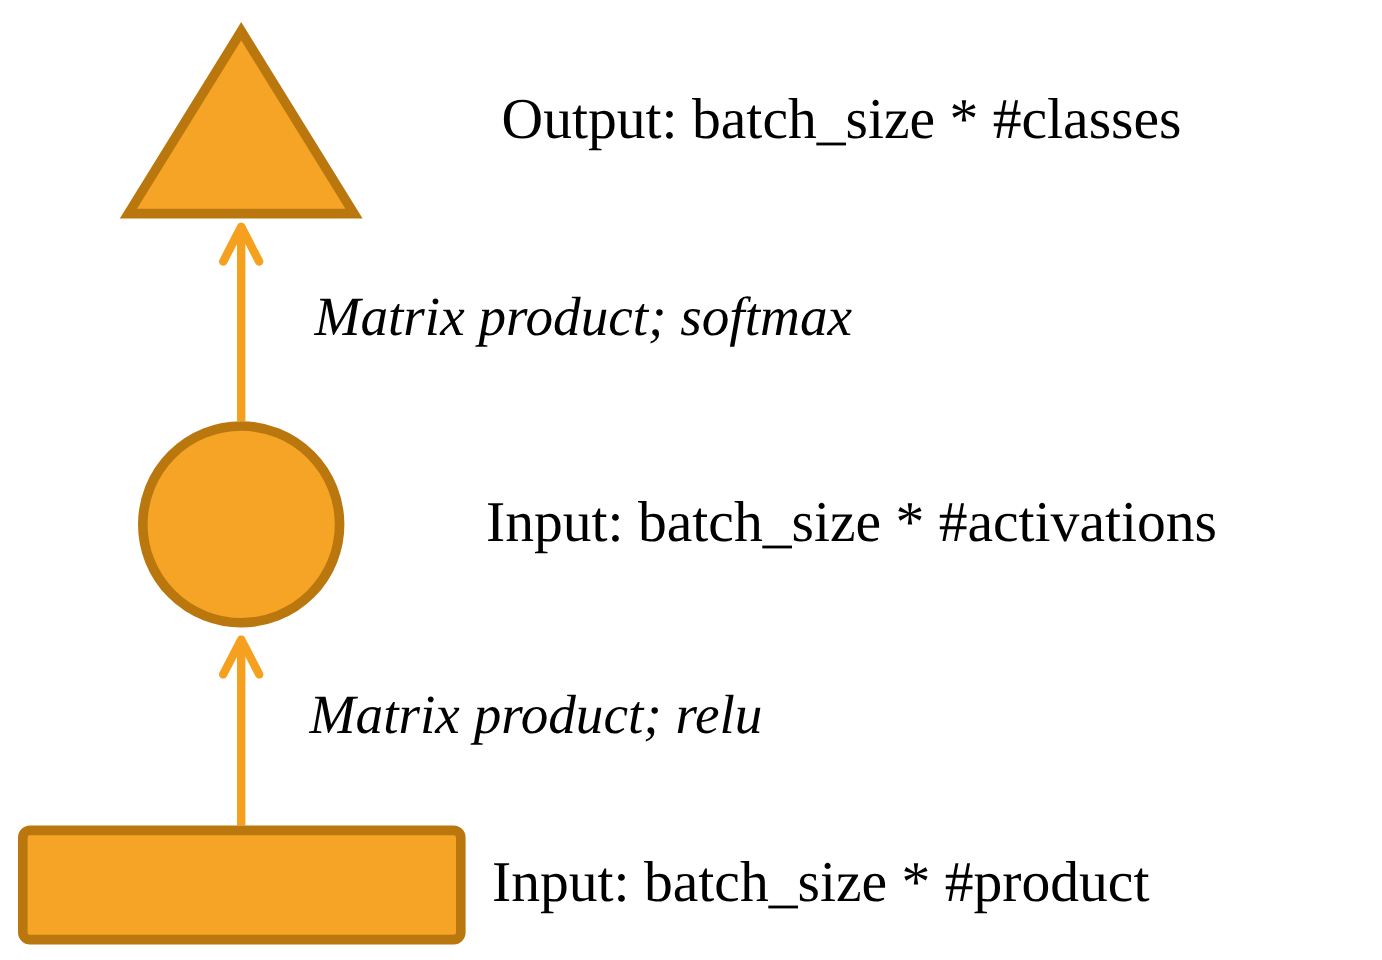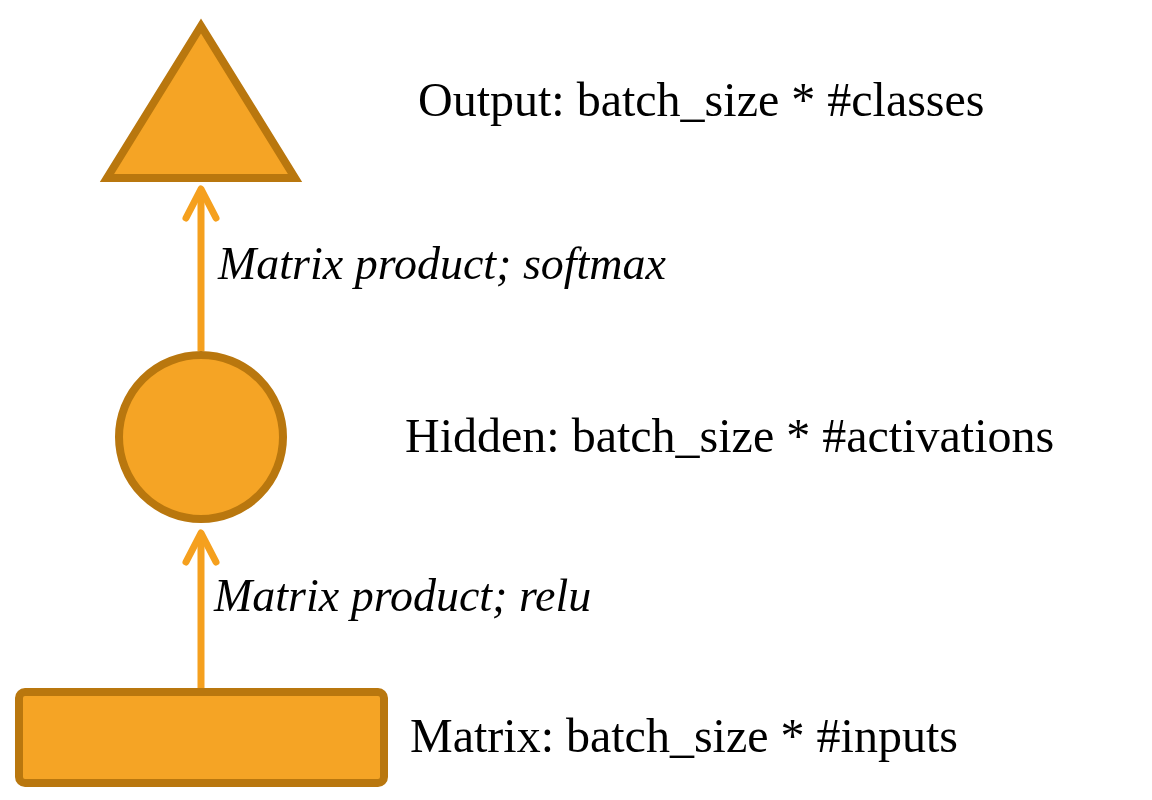--- a/index.html
+++ b/index.html
@@ -41,20 +41,21 @@
     position: absolute;
     transform: translateY(-50%);
     color: #000000;
     font-size: 48px;
     white-space: nowrap;
     line-height: 1;
   }
   .edge-label {
     font-style: italic;
     font-size: 46px;
+    margin-left: 44px;
   }
 </style>
 </head>
 <body>
 
 <div class="canvas">
 
   <svg class="diagram-svg" width="1152" height="800" viewBox="0 0 1152 800">
 
     <polygon class="shape" points="201,26 107,178 295,178"></polygon>
@@ -67,19 +68,19 @@
     <line class="arrow-line" x1="201" y1="688" x2="201" y2="536"></line>
     <polyline class="arrow-head" points="186,562 201,533 216,562"></polyline>
 
     <rect class="shape" x="19" y="692" width="365" height="91" rx="6"></rect>
   </svg>
 
   <div class="label" style="left:418px; top:100px;">Output: batch_size * #classes</div>
 
   <div class="label edge-label" style="left:218px; top:264px;">Matrix product; softmax</div>
 
-  <div class="label" style="left:405px; top:436px;">Hidden: batch_size * #activations</div>
+  <div class="label" style="left:405px; top:436px;">Input: batch_size * #activations</div>
 
   <div class="label edge-label" style="left:214px; top:596px;">Matrix product; relu</div>
 
-  <div class="label" style="left:410px; top:736px;">Matrix: batch_size * #inputs</div>
+  <div class="label" style="left:410px; top:736px;">Input: batch_size * #product</div>
 
 </div>
 
 </body></html>

